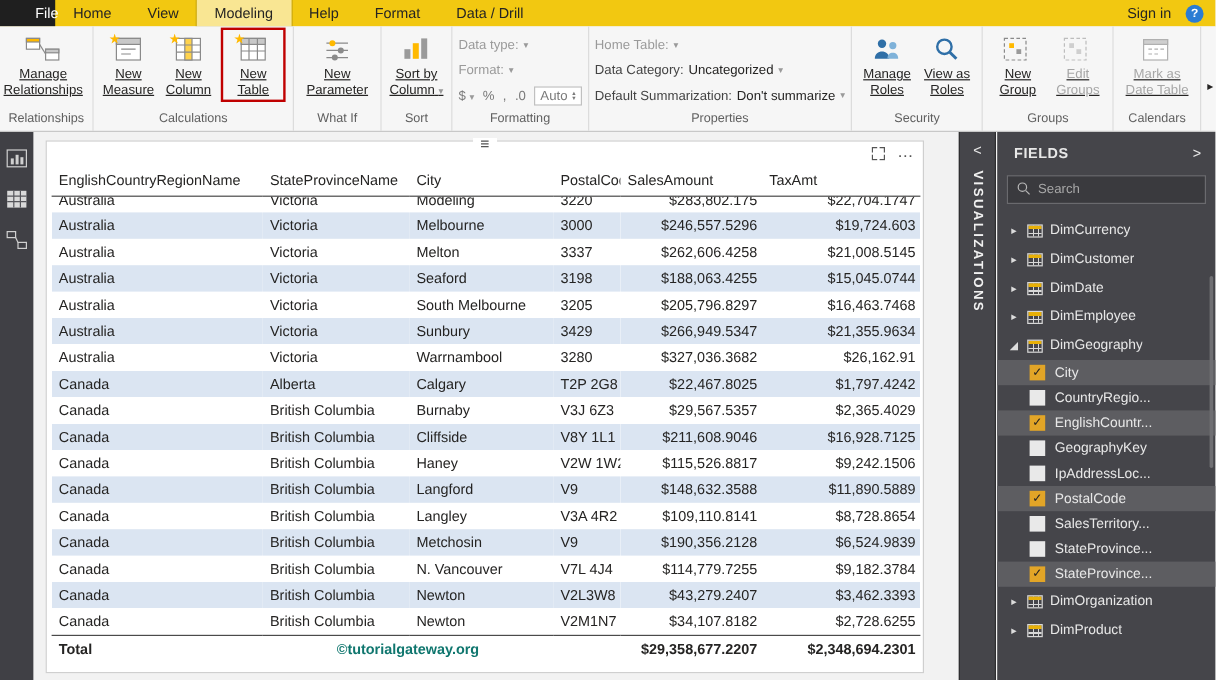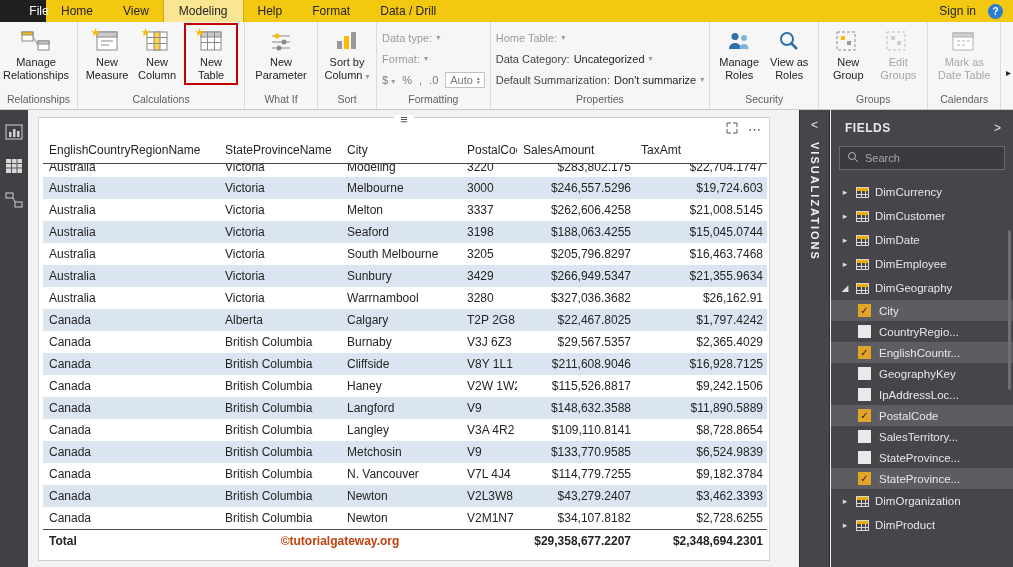--- a/index.html
+++ b/index.html
@@ -13,21 +13,21 @@
   .tab.active{background:rgba(255,255,255,0.55);outline:1px solid rgba(0,0,0,0.15);}
   .tb-right{margin-left:auto;display:flex;align-items:center;gap:12px;padding-right:10px;}
   .signin{font-size:12px;cursor:pointer;}
   .help{width:15px;height:15px;border-radius:50%;background:#2b7cd3;color:#fff;font-size:10px;font-weight:bold;display:flex;align-items:center;justify-content:center;cursor:pointer;}
 
   
   .ribbon{position:absolute;top:22px;left:0;right:0;height:88px;background:#f6f6f6;border-bottom:1px solid #c8c8c8;display:flex;}
   .rgroup{display:flex;flex-direction:column;border-right:1px solid #dcdcdc;padding:3px 5px 0;}
   .rcontent{flex:1;display:flex;align-items:flex-start;gap:2px;}
   .caption{font-size:10.5px;color:#5f5f5f;text-align:center;padding:2px 2px 4px;}
-  .rbtn{display:flex;flex-direction:column;align-items:center;width:48px;gap:3px;padding-top:4px;cursor:pointer;}
+  .rbtn{display:flex;flex-direction:column;align-items:center;width:48px;gap:3px;padding-top:4px;cursor:pointer;text-decoration:underline;}
   .rbtn .rlb{font-size:11px;color:#252423;text-align:center;line-height:1.15;}
   .rbtn.disabled .rlb{color:#a6a6a6;}
   .ric{height:24px;display:flex;align-items:center;position:relative;}
   .star::before{content:"";position:absolute;top:-1px;left:-4px;width:9px;height:9px;background:#ffb900;
     clip-path:polygon(50% 0,61% 35%,98% 35%,68% 57%,79% 91%,50% 70%,21% 91%,32% 57%,2% 35%,39% 35%);}
   .redbox{border:2px solid #c00000;margin:-2px 1px 0;padding:0 1px 2px;}
   .wide{width:62px;}
   .fcol{display:flex;flex-direction:column;padding-top:3px;}
   .frow{display:flex;align-items:center;gap:4px;font-size:11px;color:#9a9a9a;height:19px;cursor:pointer;}
   .frow .plabel{color:#9a9a9a;}
@@ -54,21 +54,21 @@
   th{font-weight:normal;text-align:left;padding:6px 6px;border-bottom:1px solid #4a4a4a;white-space:nowrap;overflow:hidden;cursor:pointer;}
   td{padding:3px 6px;height:22px;white-space:nowrap;overflow:hidden;}
   td.num,th.num{text-align:right;padding-right:4px;}
   tbody tr:nth-child(even){background:#dbe5f2;}
   tbody tr.rowclip td{height:13px;padding-top:0;padding-bottom:1px;}
   .clipwrap{height:12px;overflow:hidden;display:flex;align-items:flex-end;}
   .clipwrap span{line-height:17px;}
   td.num .clipwrap, td.num.clip{justify-content:flex-end;}
   tbody tr.rowclip td.num .clipwrap{justify-content:flex-end;}
   tfoot td{border-top:1px solid #4a4a4a;font-weight:bold;height:24px;}
-  .watermark{color:#c2410c;text-align:center;font-weight:bold;}
+  .watermark{color:#0f766e;text-align:center;font-weight:bold;}
 
   
   .viz-strip{position:absolute;top:110px;left:799px;width:31px;bottom:0;background:#45454a;border-left:1px solid #2e2e30;border-right:1px solid #2e2e30;}
   .viz-chev{position:absolute;top:8px;left:0;right:0;text-align:center;font-size:12px;color:#e8e8e8;cursor:pointer;}
   .viz-title{position:absolute;top:32px;left:50%;transform:translateX(-50%);writing-mode:vertical-rl;font-size:11px;letter-spacing:2px;color:#f0f0f0;font-weight:bold;}
 
   
   .fields{position:absolute;top:110px;left:831px;right:0;bottom:0;background:#45454a;color:#e8e8e8;}
   .fields-hdr{display:flex;justify-content:space-between;padding:11px 12px 9px 14px;}
   .fields-title{font-size:12px;font-weight:bold;letter-spacing:0.5px;}
@@ -498,21 +498,21 @@
               <td>Langley</td>
               <td>V3A 4R2</td>
               <td class="num">$109,110.8141</td>
               <td class="num">$8,728.8654</td>
             </tr>
             <tr>
               <td>Canada</td>
               <td>British Columbia</td>
               <td>Metchosin</td>
               <td>V9</td>
-              <td class="num">$133,770.9585</td>
+              <td class="num">$190,356.2128</td>
               <td class="num">$6,524.9839</td>
             </tr>
             <tr>
               <td>Canada</td>
               <td>British Columbia</td>
               <td>N. Vancouver</td>
               <td>V7L 4J4</td>
               <td class="num">$114,779.7255</td>
               <td class="num">$9,182.3784</td>
             </tr>

